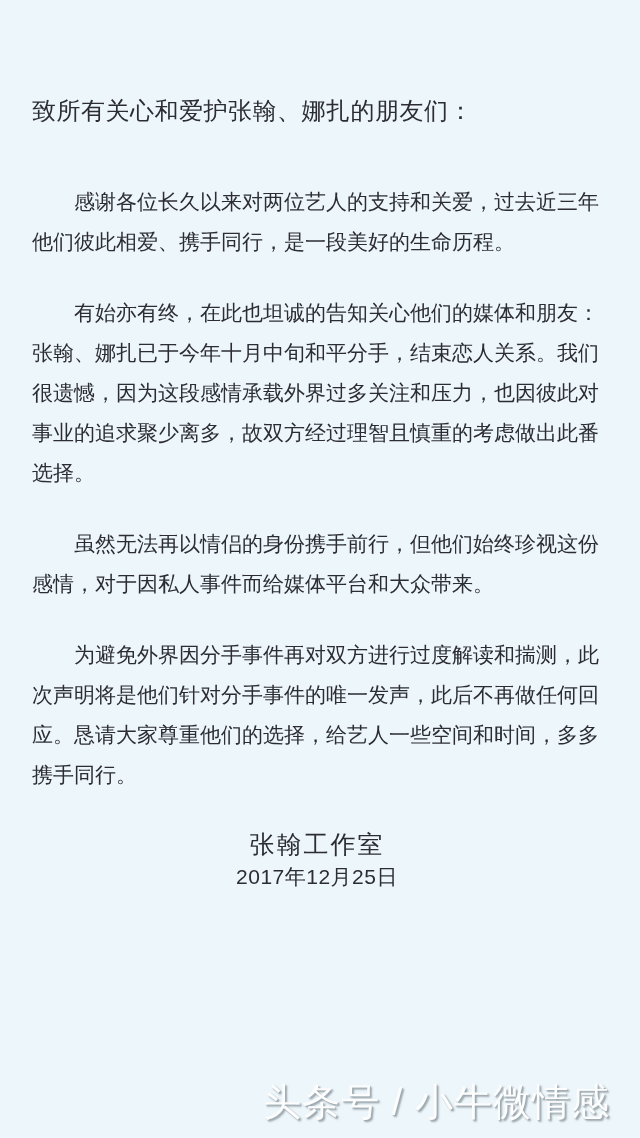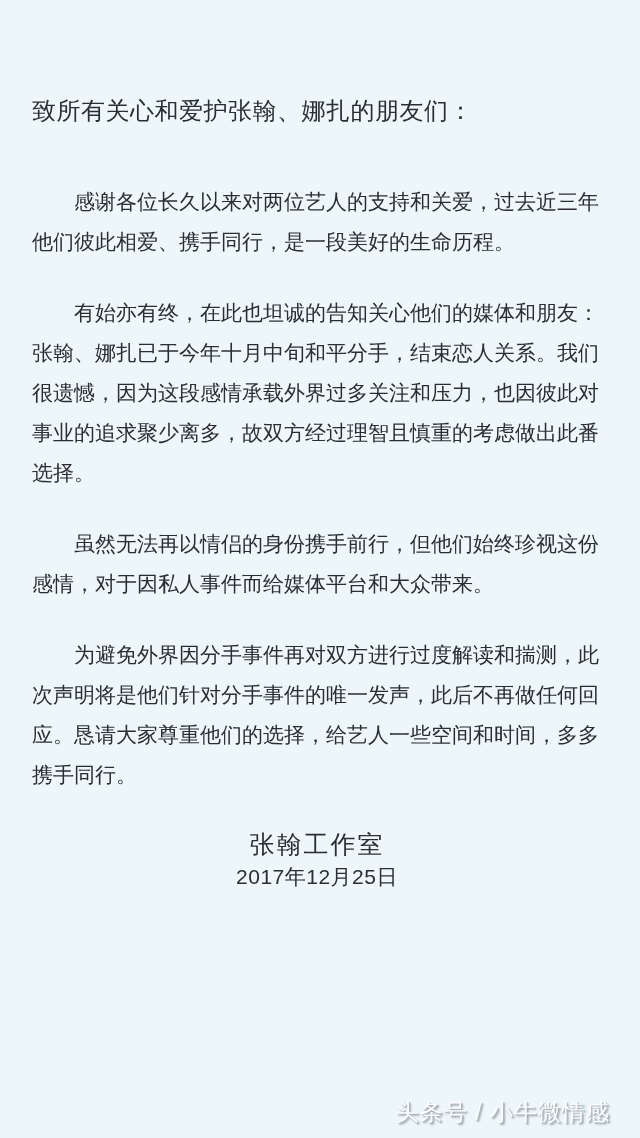--- a/index.html
+++ b/index.html
@@ -49,21 +49,21 @@
   .signature-date {
     font-size: 21px;
     letter-spacing: 0.5px;
     line-height: 28px;
     margin-top: 4px;
   }
   .watermark {
     position: absolute;
     right: 30px;
     bottom: 10px;
-    font-size: 23px;
+    font-size: 38px;
     letter-spacing: 1px;
     color: #fdfdfd;
     text-shadow: 2px 2px 2px #9aa6ad, 1px 1px 1px #b4bec4;
     white-space: nowrap;
   }
 </style>
 </head>
 <body>
 
 <div class="page">

